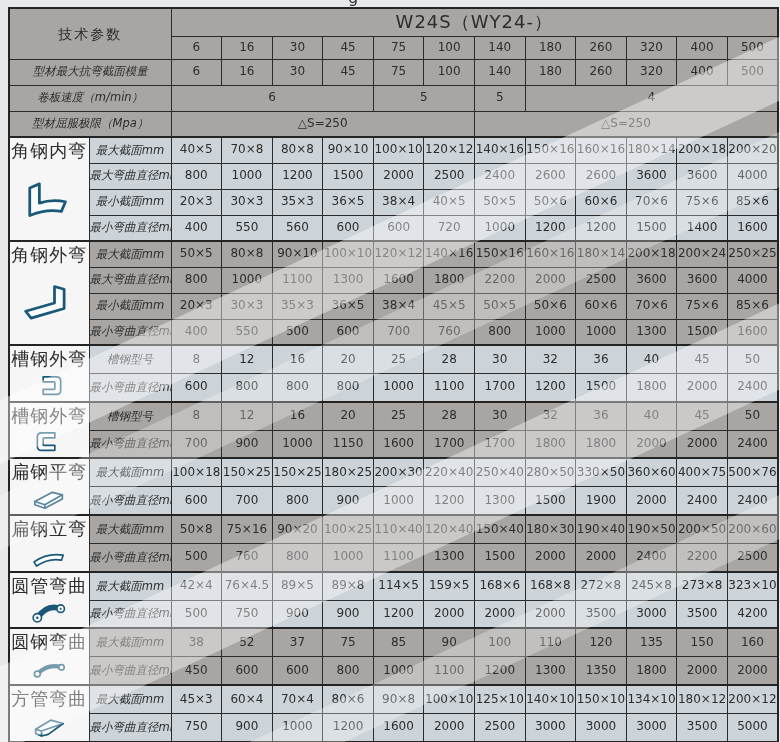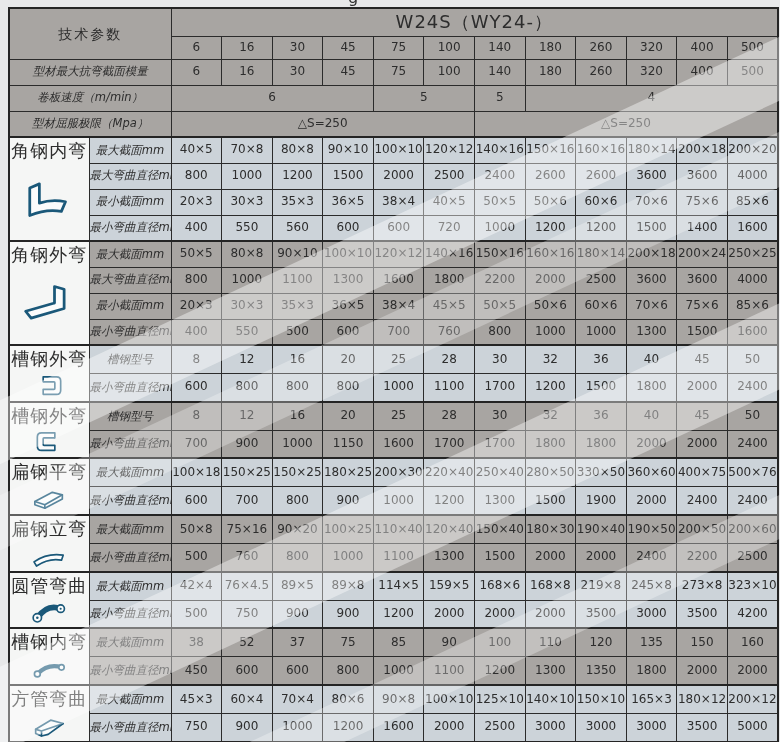--- a/index.html
+++ b/index.html
@@ -387,21 +387,21 @@
           </td>
           <th class="l lbl">最大截面mm</th>
           <td class="l">42×4</td>
           <td class="l">76×4.5</td>
           <td class="l">89×5</td>
           <td class="l">89×8</td>
           <td class="l">114×5</td>
           <td class="l">159×5</td>
           <td class="l">168×6</td>
           <td class="l">168×8</td>
-          <td class="l">219×8</td>
+          <td class="l">272×8</td>
           <td class="l">245×8</td>
           <td class="l">273×8</td>
           <td class="l">323×10</td>
         </tr>
         <tr class="r-sec">
           <th class="l lbl">最小弯曲直径mm</th>
           <td class="l">500</td>
           <td class="l">750</td>
           <td class="l">900</td>
           <td class="l">900</td>
@@ -409,21 +409,21 @@
           <td class="l">2000</td>
           <td class="l">2000</td>
           <td class="l">2000</td>
           <td class="l">3500</td>
           <td class="l">3000</td>
           <td class="l">3500</td>
           <td class="l">4200</td>
         </tr>
         <tr class="r-sec sec">
           <td class="w iconcell short" rowspan="2">
-            <div class="secname">槽钢内弯</div>
+            <div class="secname">圆钢弯曲</div>
             <div class="secicon">
               <svg viewBox="0 0 96 72">
                 <path d="M20 48 Q46 22 78 32" fill="none" stroke="#1a5879" stroke-width="10" stroke-linecap="round"></path>
                 <circle cx="20" cy="48" r="7" fill="#fbfcfc" stroke="#1a5879" stroke-width="4" stroke-linejoin="round" stroke-linecap="round"></circle>
                 <circle cx="78" cy="32" r="6.5" fill="#fbfcfc" stroke="#1a5879" stroke-width="4" stroke-linejoin="round" stroke-linecap="round"></circle>
               </svg>
             </div>
           </td>
           <th class="g lbl">最大截面mm</th>
           <td class="g">38</td>
@@ -467,21 +467,21 @@
           <th class="l lbl">最大截面mm</th>
           <td class="l">45×3</td>
           <td class="l">60×4</td>
           <td class="l">70×4</td>
           <td class="l">80×6</td>
           <td class="l">90×8</td>
           <td class="l">100×10</td>
           <td class="l">125×10</td>
           <td class="l">140×10</td>
           <td class="l">150×10</td>
-          <td class="l">165×3</td>
+          <td class="l">134×10</td>
           <td class="l">180×12</td>
           <td class="l">200×12</td>
         </tr>
         <tr class="r-sec">
           <th class="l lbl">最小弯曲直径mm</th>
           <td class="l">750</td>
           <td class="l">900</td>
           <td class="l">1000</td>
           <td class="l">1200</td>
           <td class="l">1600</td>

